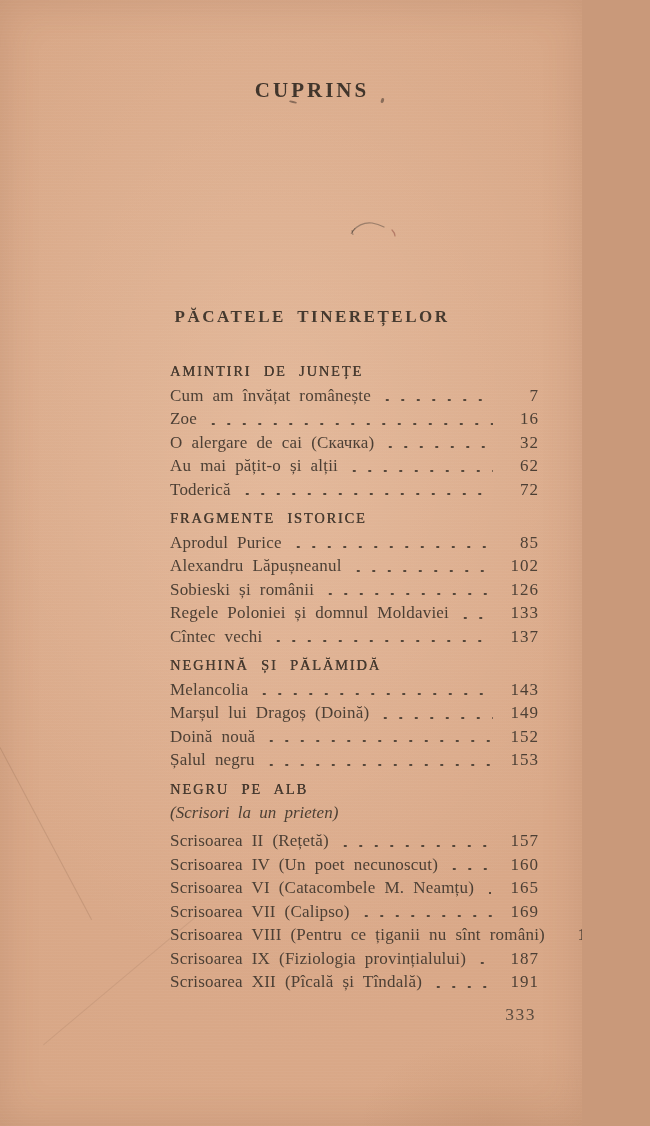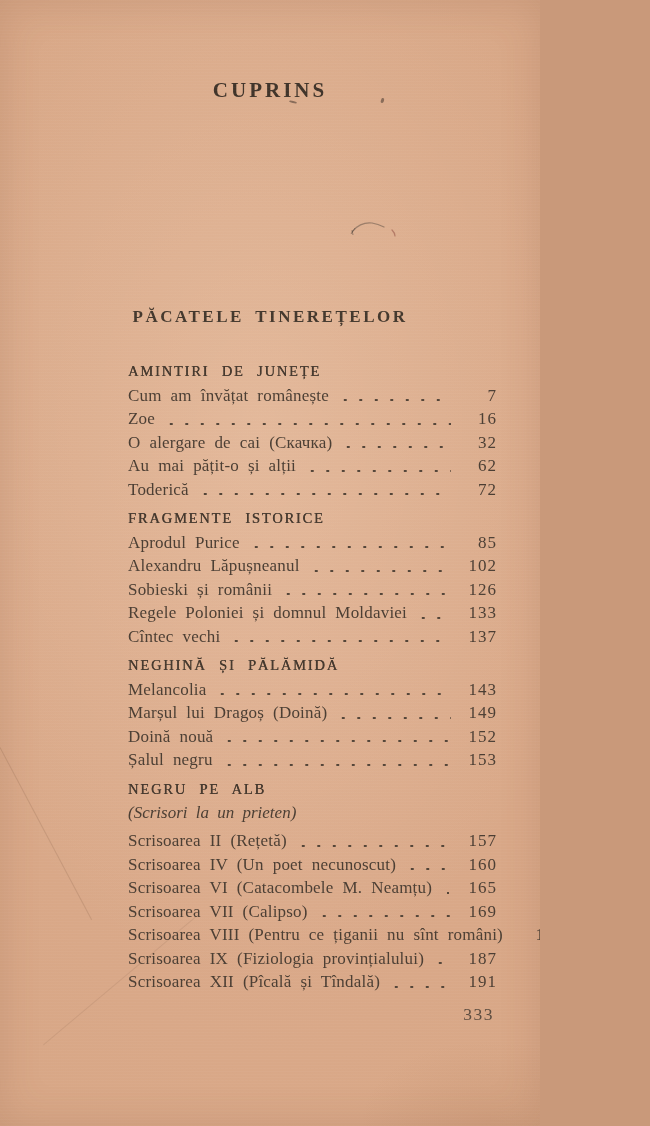--- a/index.html
+++ b/index.html
@@ -10,20 +10,21 @@
   }
   .page {
     position: relative;
     width: 540px; height: 1126px;
     overflow: hidden;
     color: #4b3e33;
     background:
       radial-gradient(ellipse 120% 90% at 48% 38%, rgba(255,235,210,0.22) 0%, rgba(255,235,210,0.0) 55%),
       radial-gradient(ellipse 140% 120% at 50% 50%, #dcab8c 0%, #d7a685 62%, #cf9d7d 92%, #c89678 100%);
     box-shadow: inset 0 0 40px rgba(120,80,55,0.18);
+    padding-left: 42px;
   }
   
   .page::before {
     content: "";
     position: absolute; inset: 0;
     background: repeating-linear-gradient(
       180deg,
       rgba(255,255,255,0.025) 0px, rgba(255,255,255,0.025) 1px,
       rgba(0,0,0,0.0) 1px, rgba(0,0,0,0.0) 3px);
     pointer-events: none;

